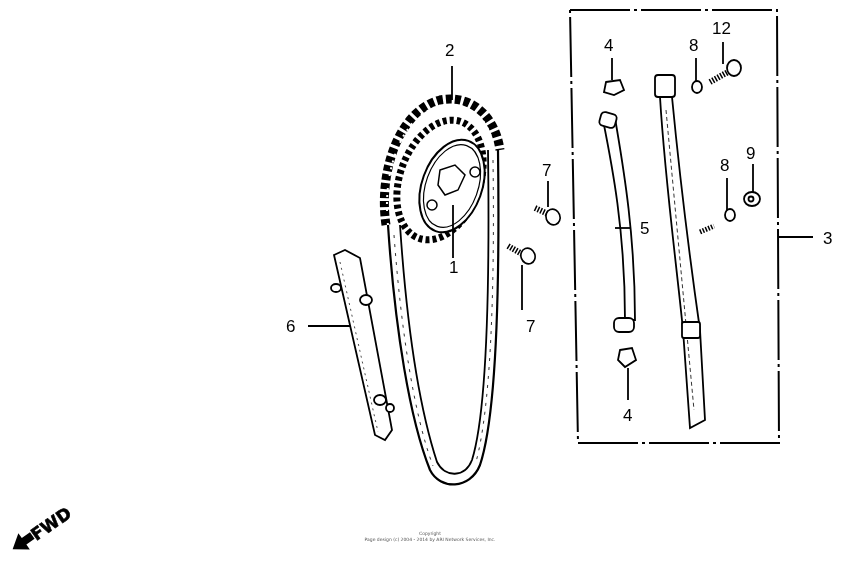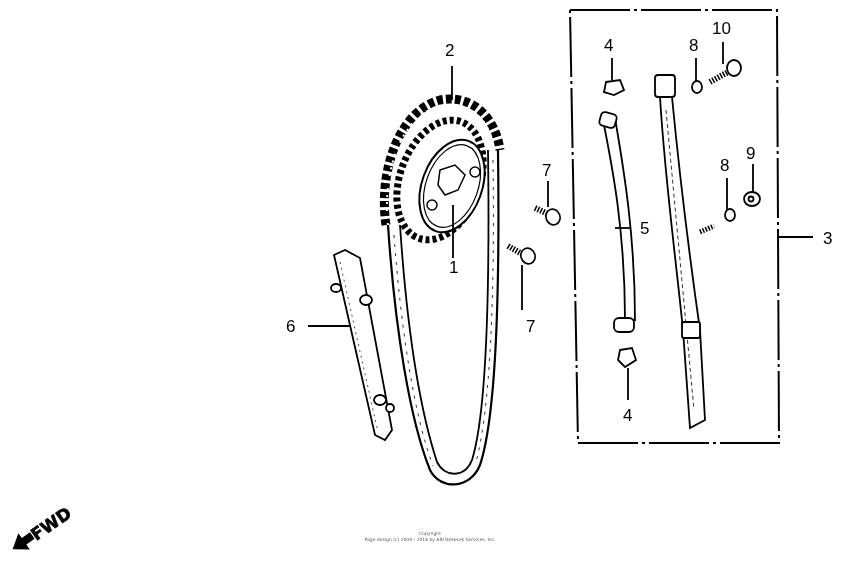--- a/index.html
+++ b/index.html
@@ -100,21 +100,21 @@
 
 <span class="callout" style="left:445px; top:42px;">2</span>
 <span class="callout" style="left:449px; top:259px;">1</span>
 <span class="callout" style="left:286px; top:318px;">6</span>
 <span class="callout" style="left:542px; top:162px;">7</span>
 <span class="callout" style="left:526px; top:318px;">7</span>
 <span class="callout" style="left:604px; top:37px;">4</span>
 <span class="callout" style="left:623px; top:407px;">4</span>
 <span class="callout" style="left:640px; top:220px;">5</span>
 <span class="callout" style="left:689px; top:37px;">8</span>
-<span class="callout" style="left:712px; top:20px;">10</span>
+<span class="callout" style="left:712px; top:20px;">12</span>
 <span class="callout" style="left:720px; top:157px;">8</span>
 <span class="callout" style="left:746px; top:145px;">9</span>
 <span class="callout" style="left:823px; top:230px;">3</span>
 
 <svg class="fwd" viewBox="0 0 74 52" xmlns="http://www.w3.org/2000/svg">
   <g transform="rotate(-35 37 26)">
     <polygon points="2,30 16,20 16,26 26,26 26,34 16,34 16,40" fill="#000"></polygon>
     <text x="26" y="37" font-family="DejaVu Sans, sans-serif" font-weight="bold" font-size="17" fill="#000" stroke="#000" stroke-width="0.6">FWD</text>
   </g>
 </svg>

